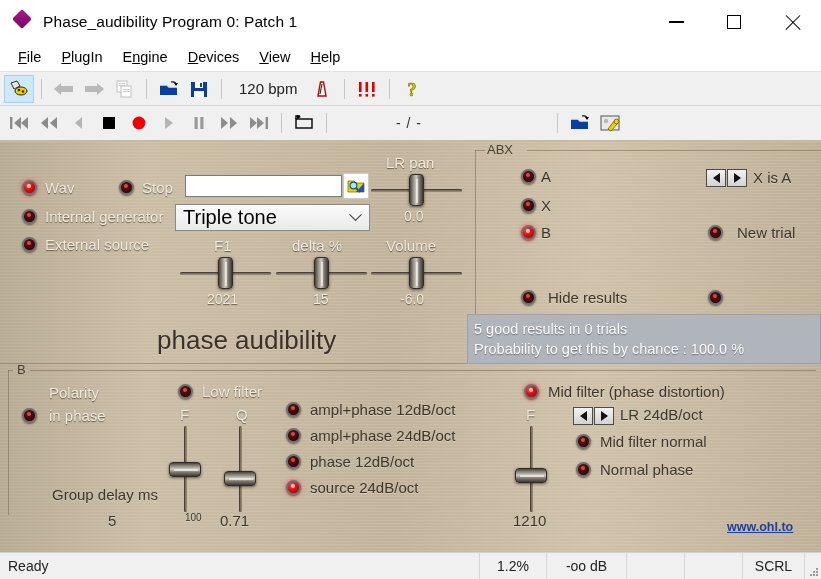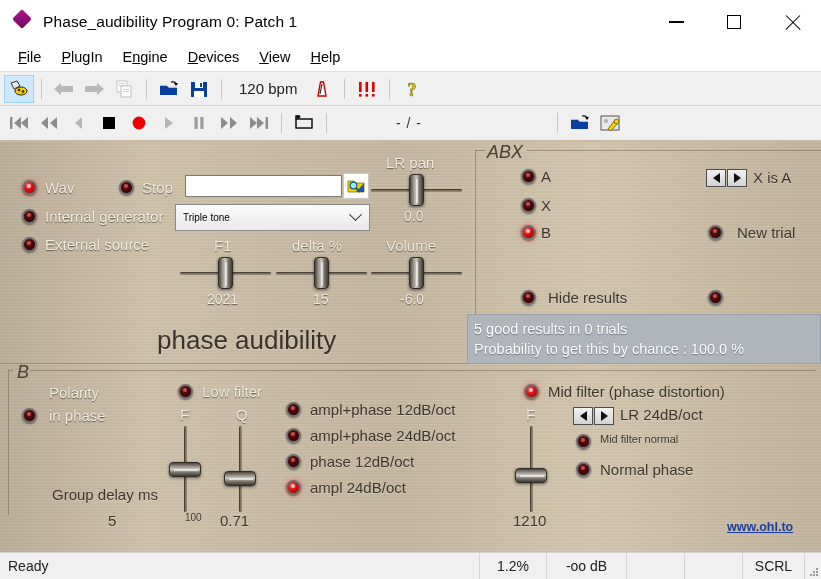--- a/index.html
+++ b/index.html
@@ -141,24 +141,23 @@
     height: 1px;
     background: rgba(110,96,72,0.5);
   }
   .grp-vline {
     position: absolute;
     width: 1px;
     background: rgba(110,96,72,0.5);
   }
   .grp-label {
     position: absolute;
-    font-size: 18px; color: #4a4134;
+    font-size: 13px; color: #4a4134;
     background: transparent;
     white-space: nowrap;
-    font-style: italic;
   }
 
   
   .led {
     position: absolute;
     width: 15px; height: 15px; border-radius: 50%;
     background:
       radial-gradient(circle at 36% 30%, #7a0f0f 0%, #4d0a0a 45%, #2d0606 100%);
     border: 2px solid #6e6e6e;
     box-shadow: 0 1px 2px rgba(0,0,0,0.5), inset 0 0 2px rgba(0,0,0,0.6);
@@ -244,21 +243,21 @@
     background: #ffffff;
     border: 1px solid #c9c9c9;
     display: flex; align-items: center; justify-content: center;
     cursor: default;
   }
   .combo {
     position: absolute;
     background: linear-gradient(to bottom,#fbfbfb,#e9e9e9);
     border: 1px solid #8a8a8a;
     display: flex; align-items: center;
-    font-size: 10px; color: #000;
+    font-size: 20px; color: #000;
     padding-left: 7px;
     cursor: default;
   }
   .combo .chev {
     margin-left: auto; margin-right: 9px;
     width: 9px; height: 9px;
     border-right: 1.6px solid #3a3a3a;
     border-bottom: 1.6px solid #3a3a3a;
     transform: rotate(45deg) translate(-2px,-2px);
   }
@@ -658,21 +657,21 @@
       </div>
       <div class="lbl" style="left:220px;top:148px;font-size:15px;">0.71</div>
 
       <div class="led" style="left:286px;top:38px;"></div>
       <div class="lbl" style="left:310px;top:37px;font-size:15px;">ampl+phase 12dB/oct</div>
       <div class="led" style="left:286px;top:64px;"></div>
       <div class="lbl" style="left:310px;top:63px;font-size:15px;">ampl+phase 24dB/oct</div>
       <div class="led" style="left:286px;top:90px;"></div>
       <div class="lbl" style="left:310px;top:89px;font-size:15px;">phase 12dB/oct</div>
       <div class="led on" style="left:286px;top:116px;"></div>
-      <div class="lbl" style="left:310px;top:115px;font-size:15px;">ampl 24dB/oct</div>
+      <div class="lbl" style="left:310px;top:115px;font-size:15px;">source 24dB/oct</div>
 
       <div class="led on" style="left:524px;top:20px;"></div>
       <div class="lbl" style="left:548px;top:19px;font-size:15px;">Mid filter (phase distortion)</div>
 
       <div class="lbl light" style="left:526px;top:42px;font-size:15px;">F</div>
       <div class="vslider" style="left:513px;top:62px;height:86px;">
         <div class="track"></div>
         <div class="knob" style="top:42px;"></div>
       </div>
       <div class="lbl" style="left:513px;top:148px;font-size:15px;">1210</div>
@@ -681,21 +680,21 @@
         <div class="sb">
             <span class="tri-l"></span>
           </div>
         <div class="sb">
             <span class="tri-r"></span>
           </div>
       </div>
       <div class="lbl" style="left:620px;top:42px;font-size:15px;">LR 24dB/oct</div>
 
       <div class="led" style="left:576px;top:70px;"></div>
-      <div class="lbl" style="left:600px;top:69px;font-size:11px;">Mid filter normal</div>
+      <div class="lbl" style="left:600px;top:69px;font-size:15px;">Mid filter normal</div>
       <div class="led" style="left:576px;top:98px;"></div>
       <div class="lbl" style="left:600px;top:97px;font-size:15px;">Normal phase</div>
 
       <div class="brand" style="left:727px;top:156px;">www.ohl.to</div>
     </div>
   </div>
 
   <div class="statusbar">
     <div class="st-cell grow">Ready</div>
     <div class="st-cell c" style="width:67px;">1.2%</div>

